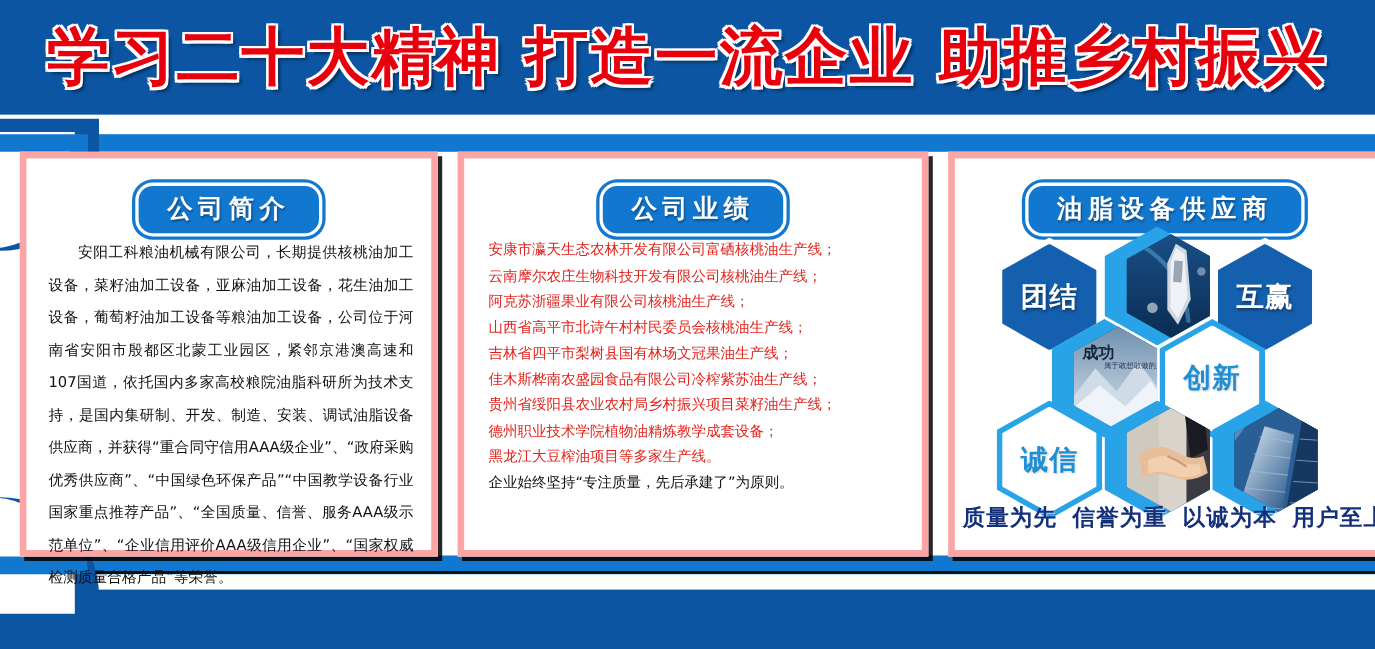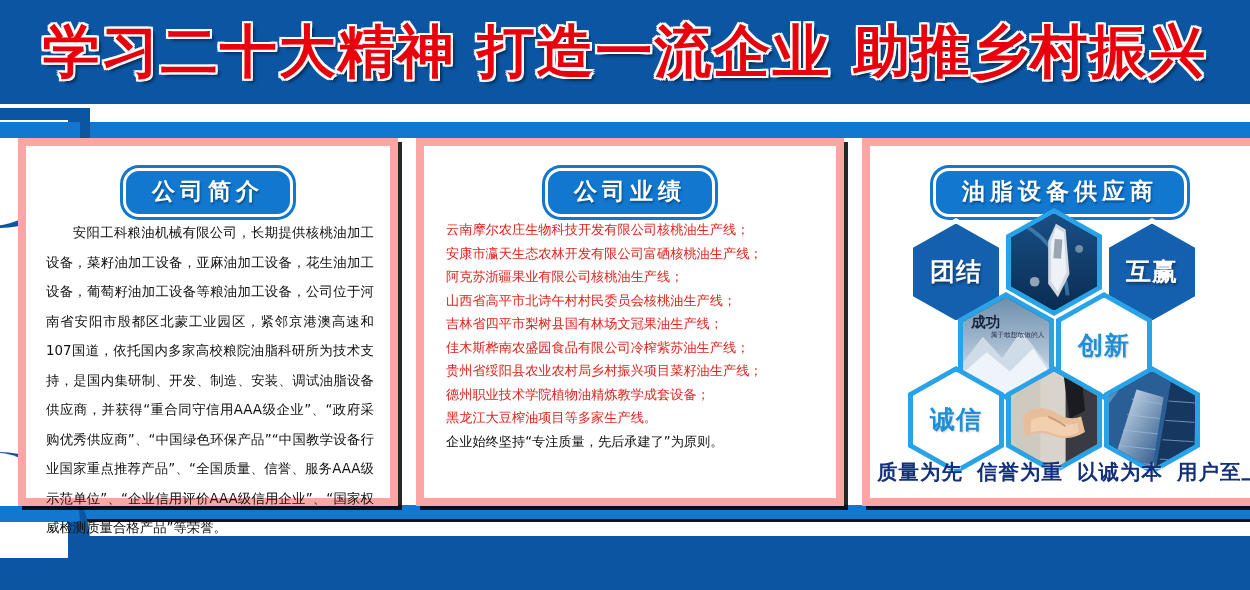--- a/index.html
+++ b/index.html
@@ -92,21 +92,21 @@
   .curve-bl-bar2{
     position:absolute;left:-60px;top:460px;width:124px;height:46px;
     background:#ffffff;
     border-top-right-radius:74px;
   }
 
   
   .panel{
     position:absolute;
     background:#ffffff;
-    border:8px solid #fca5a5;
+    border:6px solid #fca5a5;
     box-shadow:4px 4px 0 rgba(0,0,0,.85);
     box-sizing:border-box;
   }
   #panel-1{left:18px;top:138px;width:380px;height:368px;}
   #panel-2{left:416px;top:138px;width:428px;height:368px;}
   #panel-3{left:862px;top:138px;width:388px;height:368px;border-right:none;}
 
   .panel-head{
     position:absolute;left:50%;transform:translateX(-50%);
     top:22px;
@@ -172,21 +172,21 @@
   
   .hex.fill{background:#ffffff;}
   .hex.fill .inner{background:#1560AE;}
   .hex.fill .hex-label{color:#ffffff;text-shadow:1px 2px 3px rgba(0,0,0,.45);}
   
   .hex.outline{background:#29A3E8;}
   .hex.outline .inner{background:#ffffff;}
   .hex.outline .hex-label{color:#1E8FD6;text-shadow:1px 1px 2px rgba(0,0,0,.18);}
   
   .hex.photo{background:#29A3E8;}
-  .hex.photo .inner{background:#0d3a66;}
+  .hex.photo .inner{background:#0d3a66;margin-left:15px;}
   .photo-img{position:absolute;left:0;top:0;width:100%;height:100%;}
 
   .hex-slogan{
     position:absolute;left:0;right:0;top:312px;
     text-align:center;
     font-family:"DejaVu Sans","Liberation Sans",sans-serif;
     font-weight:bold;
     font-size:20.5px;
     letter-spacing:1px;
     color:#14307A;
@@ -221,22 +221,22 @@
 
   <div class="panel" id="panel-1">
     <div class="panel-head">公司简介</div>
     <div class="intro-body">安阳工科粮油机械有限公司，长期提供核桃油加工设备，菜籽油加工设备，亚麻油加工设备，花生油加工设备，葡萄籽油加工设备等粮油加工设备，公司位于河南省安阳市殷都区北蒙工业园区，紧邻京港澳高速和107国道，依托国内多家高校粮院油脂科研所为技术支持，是国内集研制、开发、制造、安装、调试油脂设备供应商，并获得“重合同守信用AAA级企业”、“政府采购优秀供应商”、“中国绿色环保产品”“中国教学设备行业国家重点推荐产品”、“全国质量、信誉、服务AAA级示范单位”、“企业信用评价AAA级信用企业”、“国家权威检测质量合格产品”等荣誉。</div>
   </div>
 
   <div class="panel" id="panel-2">
     <div class="panel-head">公司业绩</div>
     <div class="perf-body">
       <div id="project-list">
+          <div class="perf-line red">安康市瀛天生态农林开发有限公司富硒核桃油生产线；</div>
           <div class="perf-line red">云南摩尔农庄生物科技开发有限公司核桃油生产线；</div>
-          <div class="perf-line red">安康市瀛天生态农林开发有限公司富硒核桃油生产线；</div>
           <div class="perf-line red">阿克苏浙疆果业有限公司核桃油生产线；</div>
           <div class="perf-line red">山西省高平市北诗午村村民委员会核桃油生产线；</div>
           <div class="perf-line red">吉林省四平市梨树县国有林场文冠果油生产线；</div>
           <div class="perf-line red">佳木斯桦南农盛园食品有限公司冷榨紫苏油生产线；</div>
           <div class="perf-line red">贵州省绥阳县农业农村局乡村振兴项目菜籽油生产线；</div>
           <div class="perf-line red">德州职业技术学院植物油精炼教学成套设备；</div>
           <div class="perf-line red">黑龙江大豆榨油项目等多家生产线。</div>
         </div>
       <div id="perf-footer">
           <div class="perf-line">企业始终坚持“专注质量，先后承建了”为原则。</div>

